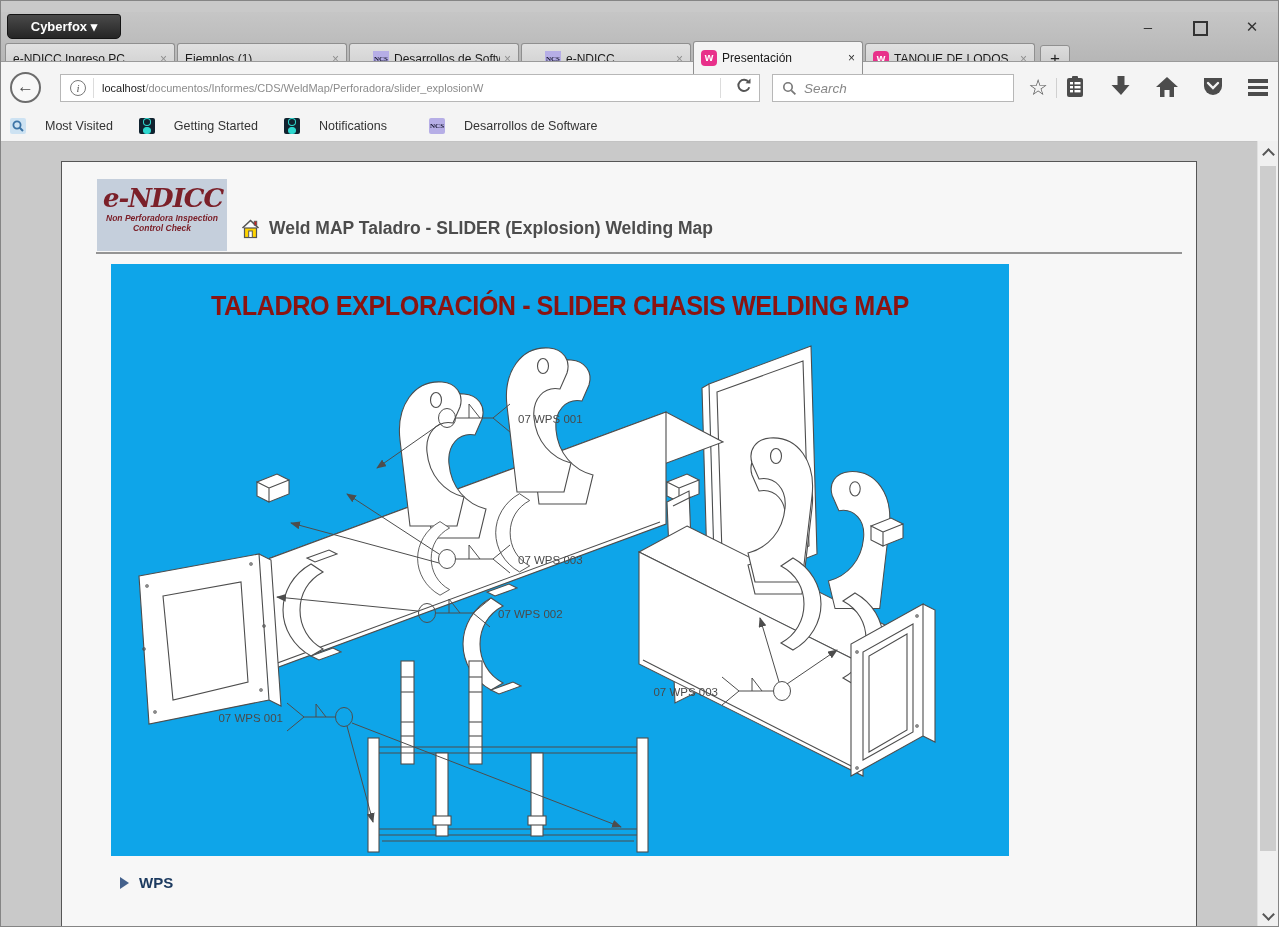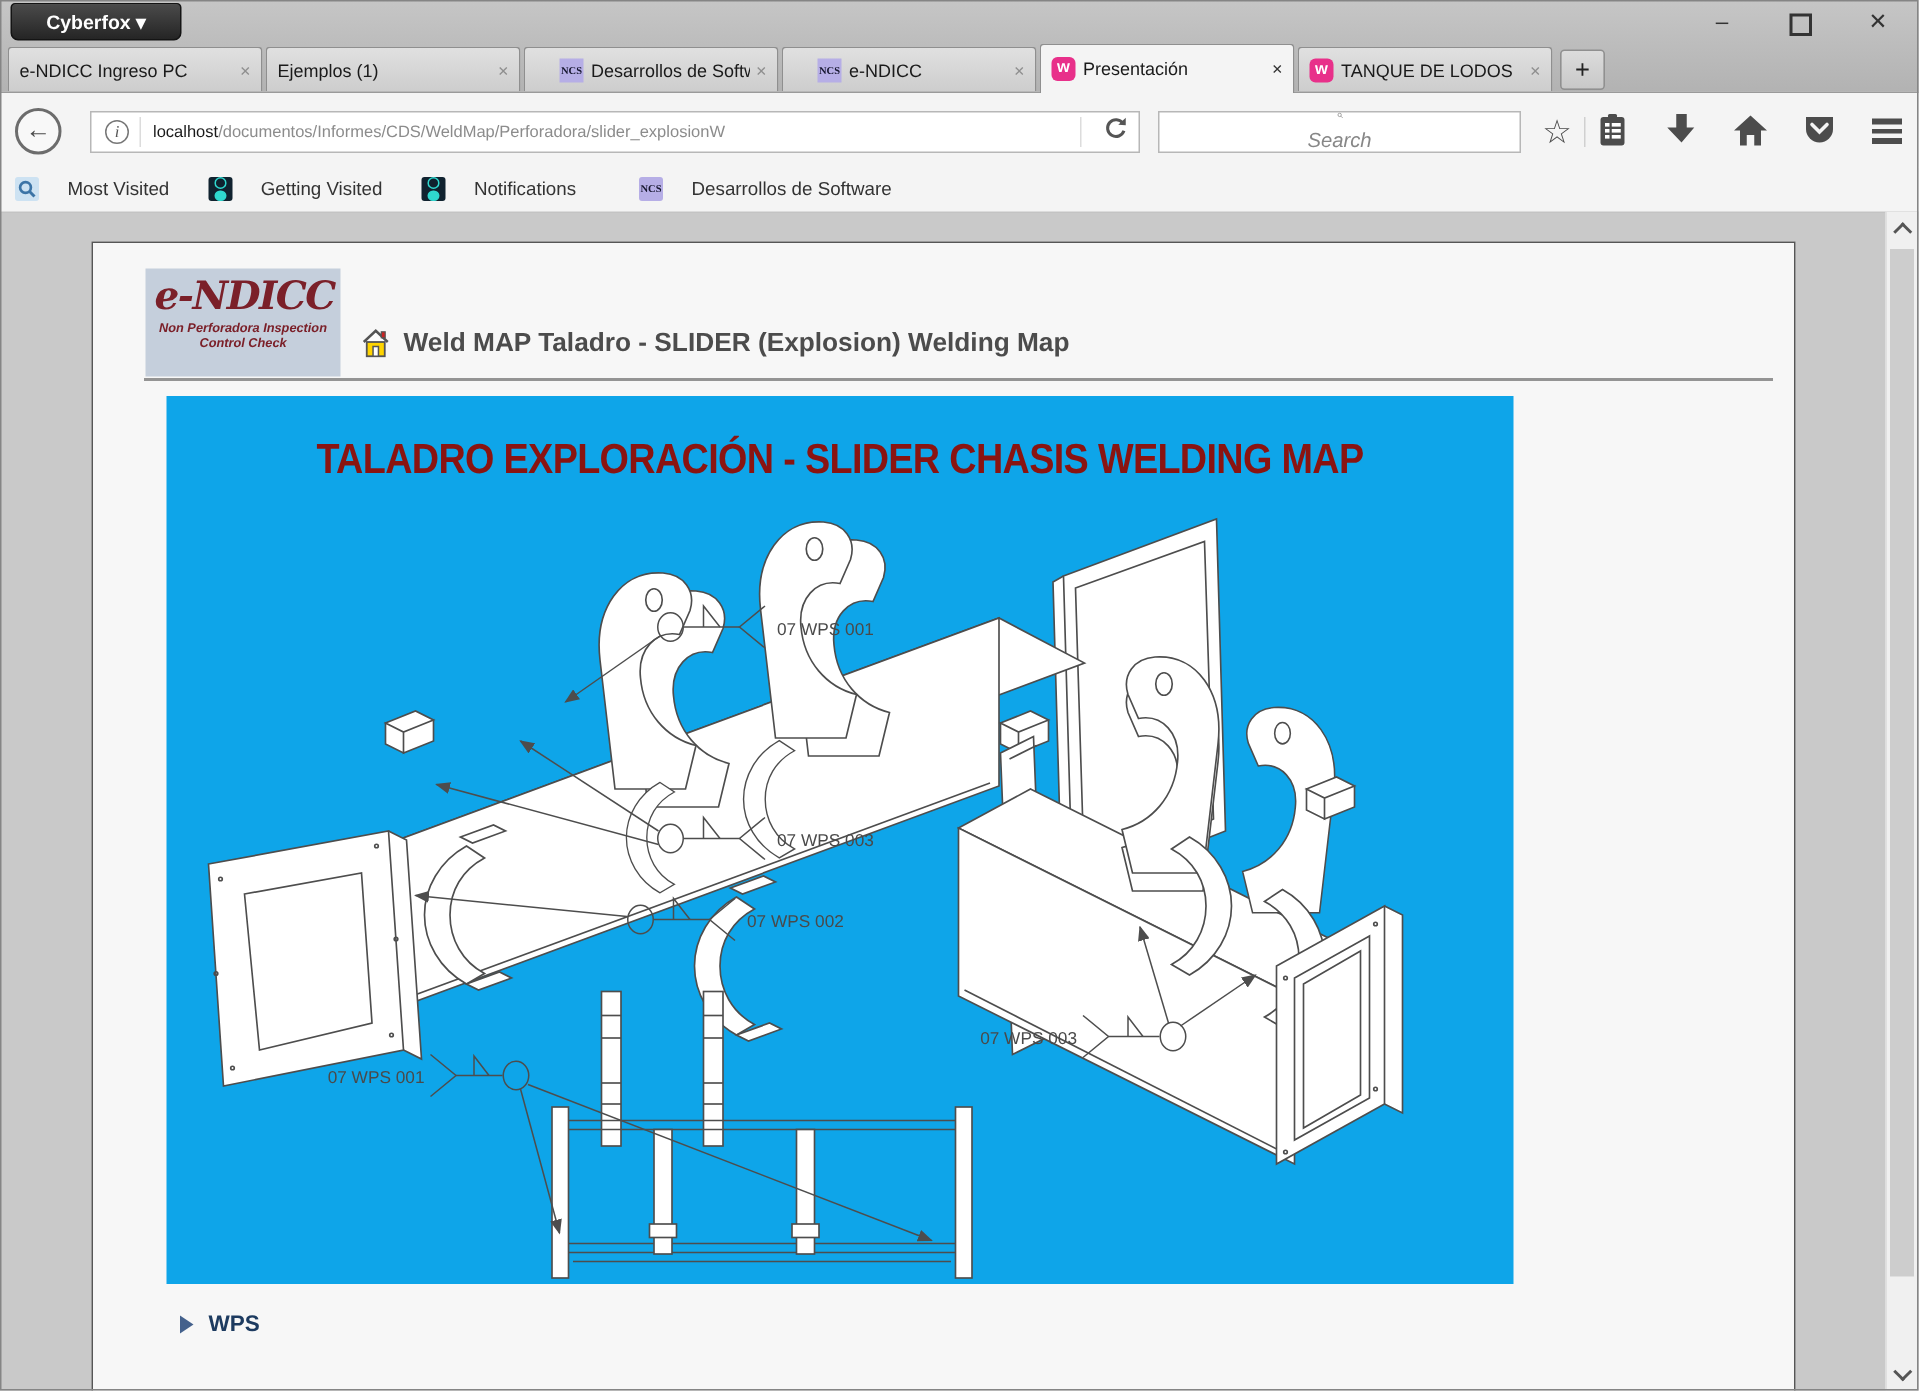--- a/index.html
+++ b/index.html
@@ -1,21 +1,21 @@
 <!DOCTYPE html>
 <html><head>
 <meta charset="utf-8">
 <style>
   html,body{margin:0;padding:0;}
   body{width:1279px;height:927px;position:relative;overflow:hidden;
        font-family:"Liberation Sans",sans-serif;background:#c9c9c9;}
   .frame{position:absolute;inset:0;border:1px solid #858585;pointer-events:none;z-index:99;}
 
   
-  .chrome-top{position:absolute;top:0;left:0;right:0;height:62px;
+  .chrome-top{position:absolute;top:12px;left:0;right:0;height:62px;
               background:linear-gradient(#c6c6c6,#b2b2b2);}
   .app-btn{position:absolute;left:7px;top:2px;width:112px;height:23px;
            background:linear-gradient(#4a4a4a,#252525);border:1px solid #141414;
            border-radius:3px 3px 5px 5px;color:#fff;font-weight:bold;font-size:13px;
            text-align:center;line-height:23px;cursor:default;}
   .win-controls{position:absolute;right:10px;top:3px;display:flex;gap:18px;}
   .win-btn{width:34px;height:24px;text-align:center;color:#333;font-size:15px;line-height:24px;}
   .win-btn .maxbox{display:inline-block;width:11px;height:11px;border:2px solid #333;margin-top:6px;}
 
   .tab{position:absolute;top:31px;width:170px;height:30px;box-sizing:border-box;
@@ -44,21 +44,21 @@
           background:#fff;border:1px solid #b7b7b7;display:flex;align-items:center;}
   .info-icon{margin:0 7px 0 9px;width:16px;height:16px;flex:0 0 16px;box-sizing:border-box;
              border:1px solid #777;border-radius:50%;color:#555;font-size:11px;line-height:14px;
              text-align:center;font-family:"Liberation Serif",serif;font-style:italic;}
   .url-sep{width:1px;height:20px;background:#dcdcdc;margin-right:8px;}
   .url-text{flex:1;font-size:11px;white-space:nowrap;overflow:hidden;}
   .url-host{color:#1a1a1a;}
   .url-path{color:#8c8c8c;}
   .reload{flex:0 0 30px;text-align:center;}
   .searchbox{position:absolute;left:772px;top:12px;width:242px;height:28px;box-sizing:border-box;
-             background:#fff;border:1px solid #b7b7b7;display:flex;align-items:center;padding:0 9px;gap:7px;flex-direction:column;}
+             background:#fff;border:1px solid #b7b7b7;display:flex;align-items:center;padding:0 9px;gap:7px;}
   .search-ph{font-style:italic;color:#878787;font-size:13.5px;}
   .nav-ico{position:absolute;top:14px;width:26px;height:24px;text-align:center;color:#4c4c4c;}
   .star-glyph{font-size:22px;line-height:24px;color:#4c4c4c;}
   .menu-bars div{width:20px;height:3.5px;background:#4c4c4c;margin:3px auto 0;}
   .vsep{position:absolute;top:16px;width:1px;height:20px;background:#d0d0d0;}
 
   
   .bmbar{position:absolute;top:111px;left:0;right:0;height:30px;background:#f4f4f4;
          border-bottom:1px solid #c3c3c3;display:flex;align-items:center;padding-left:10px;gap:26px;z-index:2;}
   .bm{display:flex;align-items:center;gap:19px;font-size:12.5px;color:#333;}
@@ -215,21 +215,21 @@
         <line x1="9.7" y1="9.7" x2="13" y2="13" stroke="#3c74a6" stroke-width="2"></line>
       </svg>
     </span>
     <span>Most Visited</span>
   </div>
   <div class="bm">
     <span class="bm-ico bm-dark">
         <i></i>
         <i></i>
       </span>
-    <span>Getting Visited</span>
+    <span>Getting Started</span>
   </div>
   <div class="bm">
     <span class="bm-ico bm-dark">
         <i></i>
         <i></i>
       </span>
     <span>Notifications</span>
   </div>
   <div class="bm">
     <span class="bm-ico fav-ncs">NCS</span>

